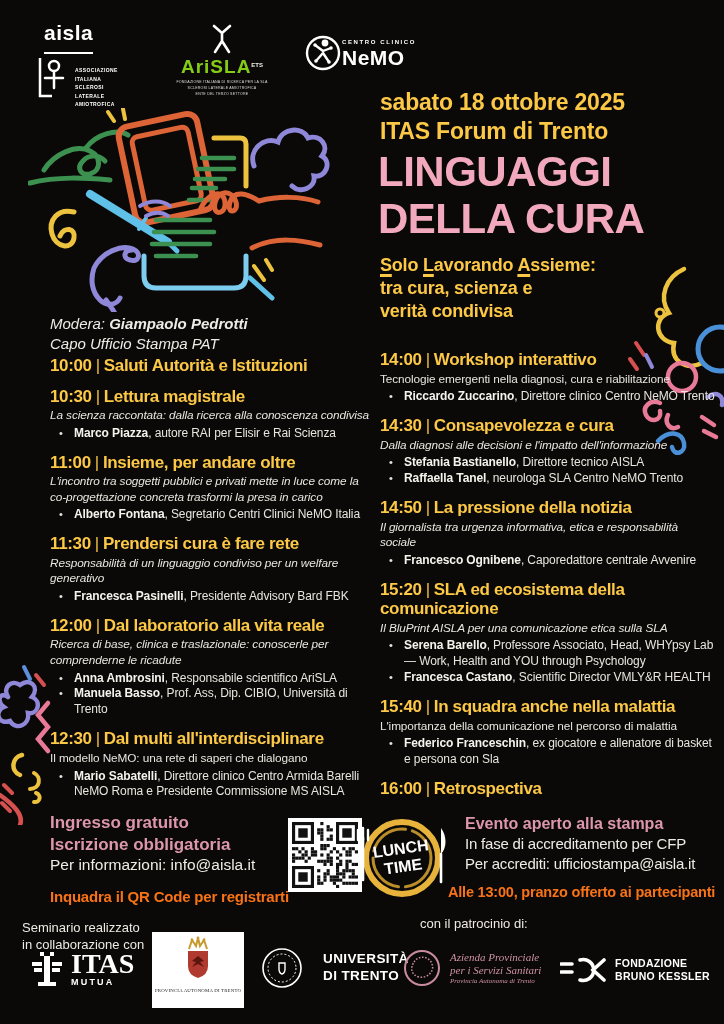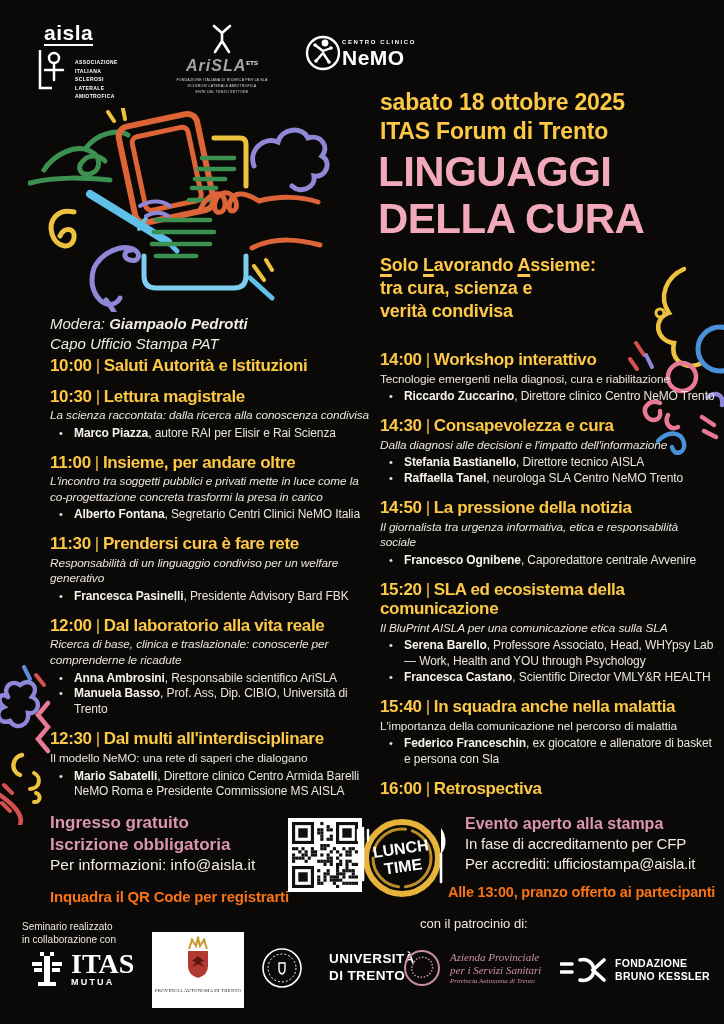--- a/index.html
+++ b/index.html
@@ -3,25 +3,25 @@
 <meta charset="utf-8">
 <style>
   html,body{margin:0;padding:0;background:#1a1a1a;}
   .poster{position:relative;width:724px;height:1024px;background:#0a0908;overflow:hidden;
           font-family:"Liberation Sans",sans-serif;color:#f1ede6;}
   svg{display:block}
 
   
   .toplogos{position:absolute;left:36px;top:22px;display:flex;gap:30px;align-items:flex-start;}
   .logo-aisla{width:104px}
-  .aisla-word{font-size:21px;font-weight:bold;letter-spacing:.5px;color:#fff;border-bottom:2px solid #fff;display:inline-block;line-height:1;padding-bottom:1px;margin-left:8px}
+  .aisla-word{font-size:21px;font-weight:bold;letter-spacing:.5px;color:#fff;border-bottom:2px solid #fff;display:inline-block;line-height:1;padding-bottom:9px;margin-left:8px}
   .aisla-row{display:flex;gap:5px;margin-top:2px}
   .aisla-lines{font-size:5px;font-weight:bold;letter-spacing:.4px;line-height:1.7;color:#fff;margin-top:10px}
   .logo-arisla{display:flex;flex-direction:column;align-items:center;margin-top:2px;width:104px}
-  .arisla-word{font-size:16px;font-weight:bold;font-style:italic;letter-spacing:1px;color:#a3a3a3;line-height:1}
+  .arisla-word{font-size:19px;font-weight:bold;letter-spacing:1px;color:#84cc16;line-height:1}
   .arisla-ets{font-size:6px;font-weight:bold;vertical-align:super}
   .arisla-sub{font-size:3.6px;text-align:center;line-height:1.7;color:#ddd;margin-top:2px;letter-spacing:.2px}
   .logo-nemo{display:flex;align-items:center;gap:0;margin-top:12px}
   .nemo-pre{font-size:6px;letter-spacing:1.6px;color:#fff;font-weight:bold}
   .nemo-word{font-size:21px;font-weight:bold;letter-spacing:.5px;color:#fff;line-height:1;margin-top:2px}
 
   
   .datevenue{position:absolute;left:380px;top:88px;font-size:23px;font-weight:bold;color:#fcc845;line-height:1.25;letter-spacing:-.2px}
   .title{position:absolute;left:378px;top:148px;font-size:42px;font-weight:bold;color:#f2a9bd;line-height:1.13;letter-spacing:-.5px}
   .subtitle{position:absolute;left:380px;top:254px;font-size:18px;font-weight:bold;color:#fcc845;line-height:1.28;letter-spacing:-.2px}
@@ -52,28 +52,28 @@
   .boldline{font-weight:bold;font-size:15px;margin-top:13px;letter-spacing:-.2px;color:#f97316}
   .qrbox{position:absolute;left:288px;top:818px;width:74px;height:74px;background:#fff;display:flex;align-items:center;justify-content:center}
   .lunch{position:absolute;left:348px;top:804px;width:108px;height:108px}
   .press{position:absolute;left:448px;top:814px}
   .press .pad{padding-left:17px}
   .press .pinkline{font-size:16px}
   .press .whiteline{font-size:15px;letter-spacing:-.2px}
   .press .boldline{font-size:14.5px;margin-top:11px}
 
   
-  .collab{position:absolute;left:22px;top:920px;font-size:10px;line-height:1.3;color:#eee9e2}
+  .collab{position:absolute;left:22px;top:920px;font-size:13px;line-height:1.3;color:#eee9e2}
   .patronage{position:absolute;left:420px;top:916px;font-size:13px;color:#eee9e2}
   .itas{position:absolute;left:30px;top:950px;display:flex;align-items:center;gap:7px;color:#fff}
   .itas-name{font-family:"Liberation Serif",serif;font-weight:bold;font-size:28px;line-height:.9}
   .itas-sub{font-size:9px;letter-spacing:2.2px;font-weight:bold;margin-top:1px}
   .pat{position:absolute;left:152px;top:932px;width:92px;height:76px;background:#fff;display:flex;flex-direction:column;align-items:center;justify-content:flex-start;padding-top:3px;box-sizing:border-box}
   .pat-caption{font-family:"Liberation Serif",serif;font-size:4.8px;color:#222;letter-spacing:.2px;margin-top:1px}
-  .unitn{position:absolute;left:260px;top:946px;display:flex;align-items:center;gap:25px;color:#fff}
+  .unitn{position:absolute;left:260px;top:946px;display:flex;align-items:center;gap:19px;color:#fff}
   .unitn-name{font-size:13.5px;font-weight:bold;letter-spacing:.4px;line-height:1.25}
   .apss{position:absolute;left:402px;top:948px;display:flex;align-items:center;gap:8px;color:#cf91a3}
   .apss-name{font-family:"Liberation Serif",serif;font-style:italic;font-weight:normal;font-size:11px;line-height:1.18}
   .apss-sub{font-family:"Liberation Serif",serif;font-size:7px;font-style:italic;margin-top:1px}
   .fbk{position:absolute;left:560px;top:956px;display:flex;align-items:center;gap:9px;color:#fff}
   .fbk-name{font-size:10.5px;font-weight:bold;line-height:1.2;letter-spacing:.3px}
 
   .deco{position:absolute;pointer-events:none}
 </style>
 </head>

